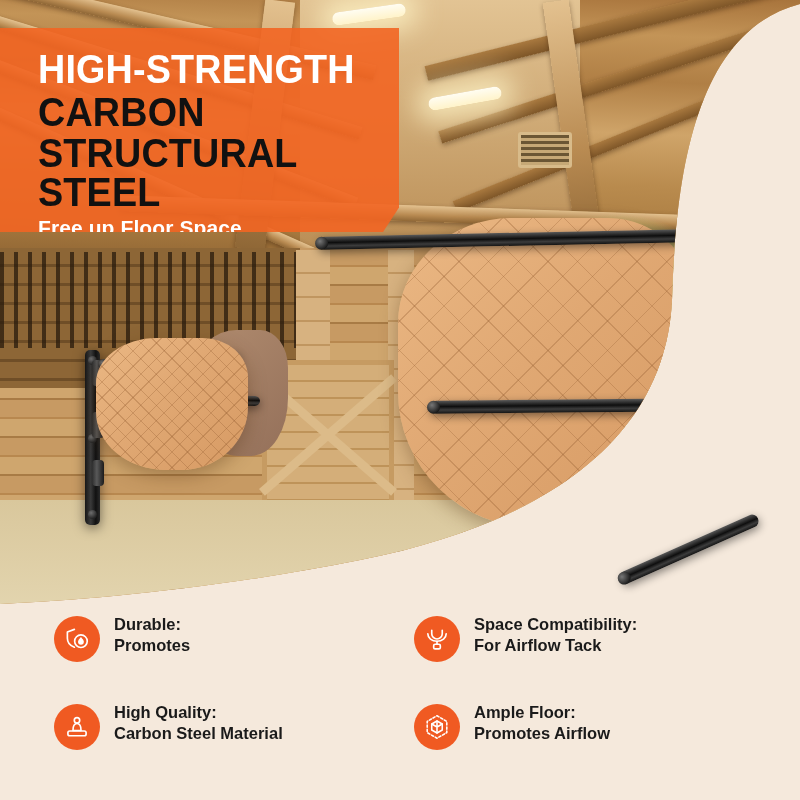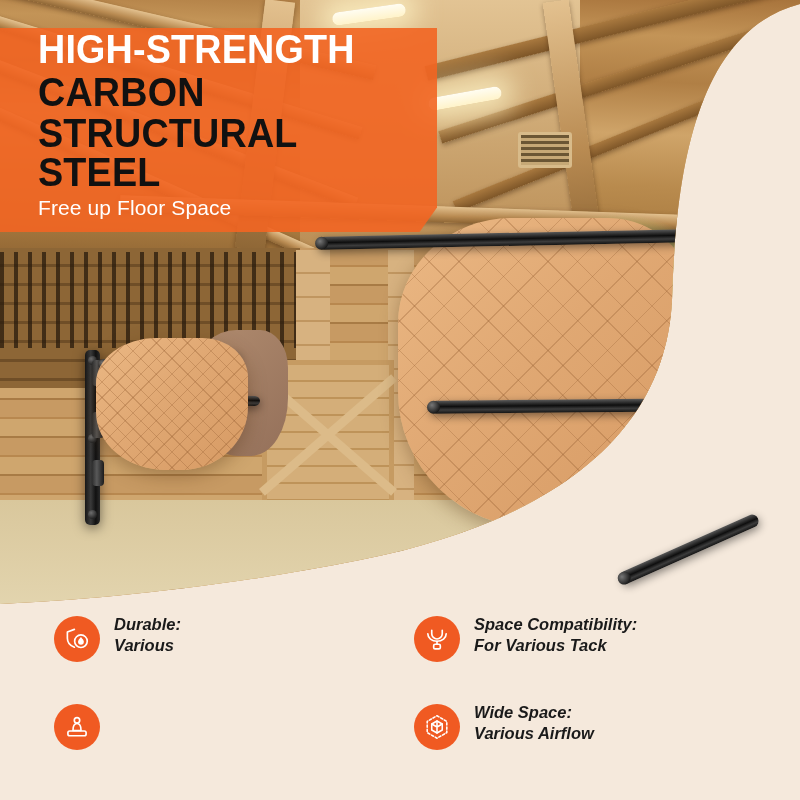--- a/index.html
+++ b/index.html
@@ -137,46 +137,46 @@
   }
   .bar .cap{
     position:absolute; left:-3px; top:0; width:13px; height:13px; border-radius:50%;
     background:radial-gradient(circle at 38% 34%,#777,#1A1A1A 72%);
   }
   .bar.thin{ height:10px; border-radius:5px; }
   .bar.thin .cap{ width:10px; height:10px; left:-2px; }
 
   
   #banner{
-    position:absolute; left:0; top:28px; width:437px; height:204px;
+    position:absolute; left:0; top:28px; width:399px; height:204px;
     background:rgba(242,101,34,.90);
     -webkit-clip-path: polygon(0 0, 100% 0, 100% 88%, 96% 100%, 0 100%);
     clip-path: polygon(0 0, 100% 0, 100% 88%, 96% 100%, 0 100%);
-    padding:2px 0 0 38px;
+    padding:22px 0 0 38px;
   }
   .hl{
     font-family:"Liberation Sans Narrow","Liberation Sans", sans-serif;
     font-weight:700; letter-spacing:.2px; line-height:.94;
     transform:scaleX(.92); transform-origin:left center;
   }
   #hl-1{ font-size:41px; color:#FFFFFF; }
   #hl-2{ font-size:41px; color:#111111; margin-top:4px; }
   #hl-3{ font-size:41px; color:#111111; margin-top:3px; }
   #subhead{
-    margin-top:5px; font-size:21px; color:#FFFFFF; font-weight:400;
+    margin-top:5px; font-size:21px; color:#FFFFFF; font-weight:700;
     letter-spacing:.1px;
   }
 
   
   #features{
     position:absolute; left:0; top:600px; width:800px; height:200px;
     display:grid; grid-template-columns:350px 350px; grid-template-rows:84px 84px;
     column-gap:10px; row-gap:4px; padding-left:54px; padding-top:10px;
   }
-  .feature{ display:flex; align-items:flex-start; gap:14px;font-style:italic; }
+  .feature{ display:flex; align-items:flex-start; gap:14px; }
   .f-icon{
     flex:0 0 auto; width:46px; height:46px; border-radius:50%;
     background:#F05A22; display:flex; align-items:center; justify-content:center;
     margin-top:6px;
   }
   .f-text{ font-size:16.5px; font-weight:700; color:#1A1A1A; line-height:1.28; padding-top:4px; }
   .f-text .l2{ display:block; }
 </style>
 </head>
 <body>
@@ -265,56 +265,60 @@
   <div class="feature">
     <div class="f-icon">
       <svg width="28" height="28" viewBox="0 0 32 32" fill="none" stroke="#fff" stroke-width="1.9" stroke-linejoin="round" stroke-linecap="round">
         <path d="M13 5 L5 8 v7 c0 5 3.4 8.6 8 10.4"></path>
         <circle cx="20.5" cy="18.5" r="7.2"></circle>
         <path d="M20.5 13.6 c2 2.3 3.3 3.8 3.3 5.6 a3.3 3.3 0 0 1 -6.6 0 c0 -1.8 1.3 -3.3 3.3 -5.6 z" fill="#fff" stroke="none"></path>
       </svg>
     </div>
     <div class="f-text">
       <span>Durable:</span>
-      <span class="l2">Various</span>
+      <span class="l2">Promotes</span>
     </div>
   </div>
 
   <div class="feature">
     <div class="f-icon">
       <svg width="28" height="28" viewBox="0 0 32 32" fill="none" stroke="#fff" stroke-width="1.9" stroke-linejoin="round" stroke-linecap="round">
         <path d="M10 6 v4 a6 6 0 0 0 12 0 V6"></path>
         <path d="M5.5 10 c0 5 4.6 8.6 10.5 8.6 S26.5 15 26.5 10"></path>
         <path d="M16 18.6 v3.4"></path>
         <rect x="12.2" y="22" width="7.6" height="5.2" rx="1.6"></rect>
       </svg>
     </div>
     <div class="f-text">
       <span>Space Compatibility:</span>
-      <span class="l2">For Various Tack</span>
+      <span class="l2">For Airflow Tack</span>
     </div>
   </div>
 
   <div class="feature">
     <div class="f-icon">
       <svg width="28" height="28" viewBox="0 0 32 32" fill="none" stroke="#fff" stroke-width="1.9" stroke-linejoin="round" stroke-linecap="round">
         <circle cx="16" cy="8.4" r="3.1"></circle>
         <path d="M11.4 20 c0 -4.6 1.6 -8 4.6 -8 s4.6 3.4 4.6 8 z"></path>
         <rect x="5.6" y="20.6" width="20.8" height="5.4" rx="2"></rect>
       </svg>
     </div>
+    <div class="f-text">
+      <span>High Quality:</span>
+      <span class="l2">Carbon Steel Material</span>
+    </div>
   </div>
 
   <div class="feature">
     <div class="f-icon">
       <svg width="28" height="28" viewBox="0 0 32 32" fill="none" stroke="#fff" stroke-width="1.8" stroke-linejoin="round" stroke-linecap="round">
         <path d="M16 3.2 L27.2 9.6 v12.8 L16 28.8 L4.8 22.4 V9.6 Z" stroke-dasharray="2.6 2.2"></path>
         <path d="M16 9.2 L22 12.6 v6.8 L16 22.8 L10 19.4 v-6.8 Z"></path>
         <path d="M16 9.2 v13.6 M10 12.6 L16 16 l6 -3.4"></path>
       </svg>
     </div>
     <div class="f-text">
-      <span>Wide Space:</span>
-      <span class="l2">Various Airflow</span>
+      <span>Ample Floor:</span>
+      <span class="l2">Promotes Airflow</span>
     </div>
   </div>
 
 </div>
 
 </body></html>

